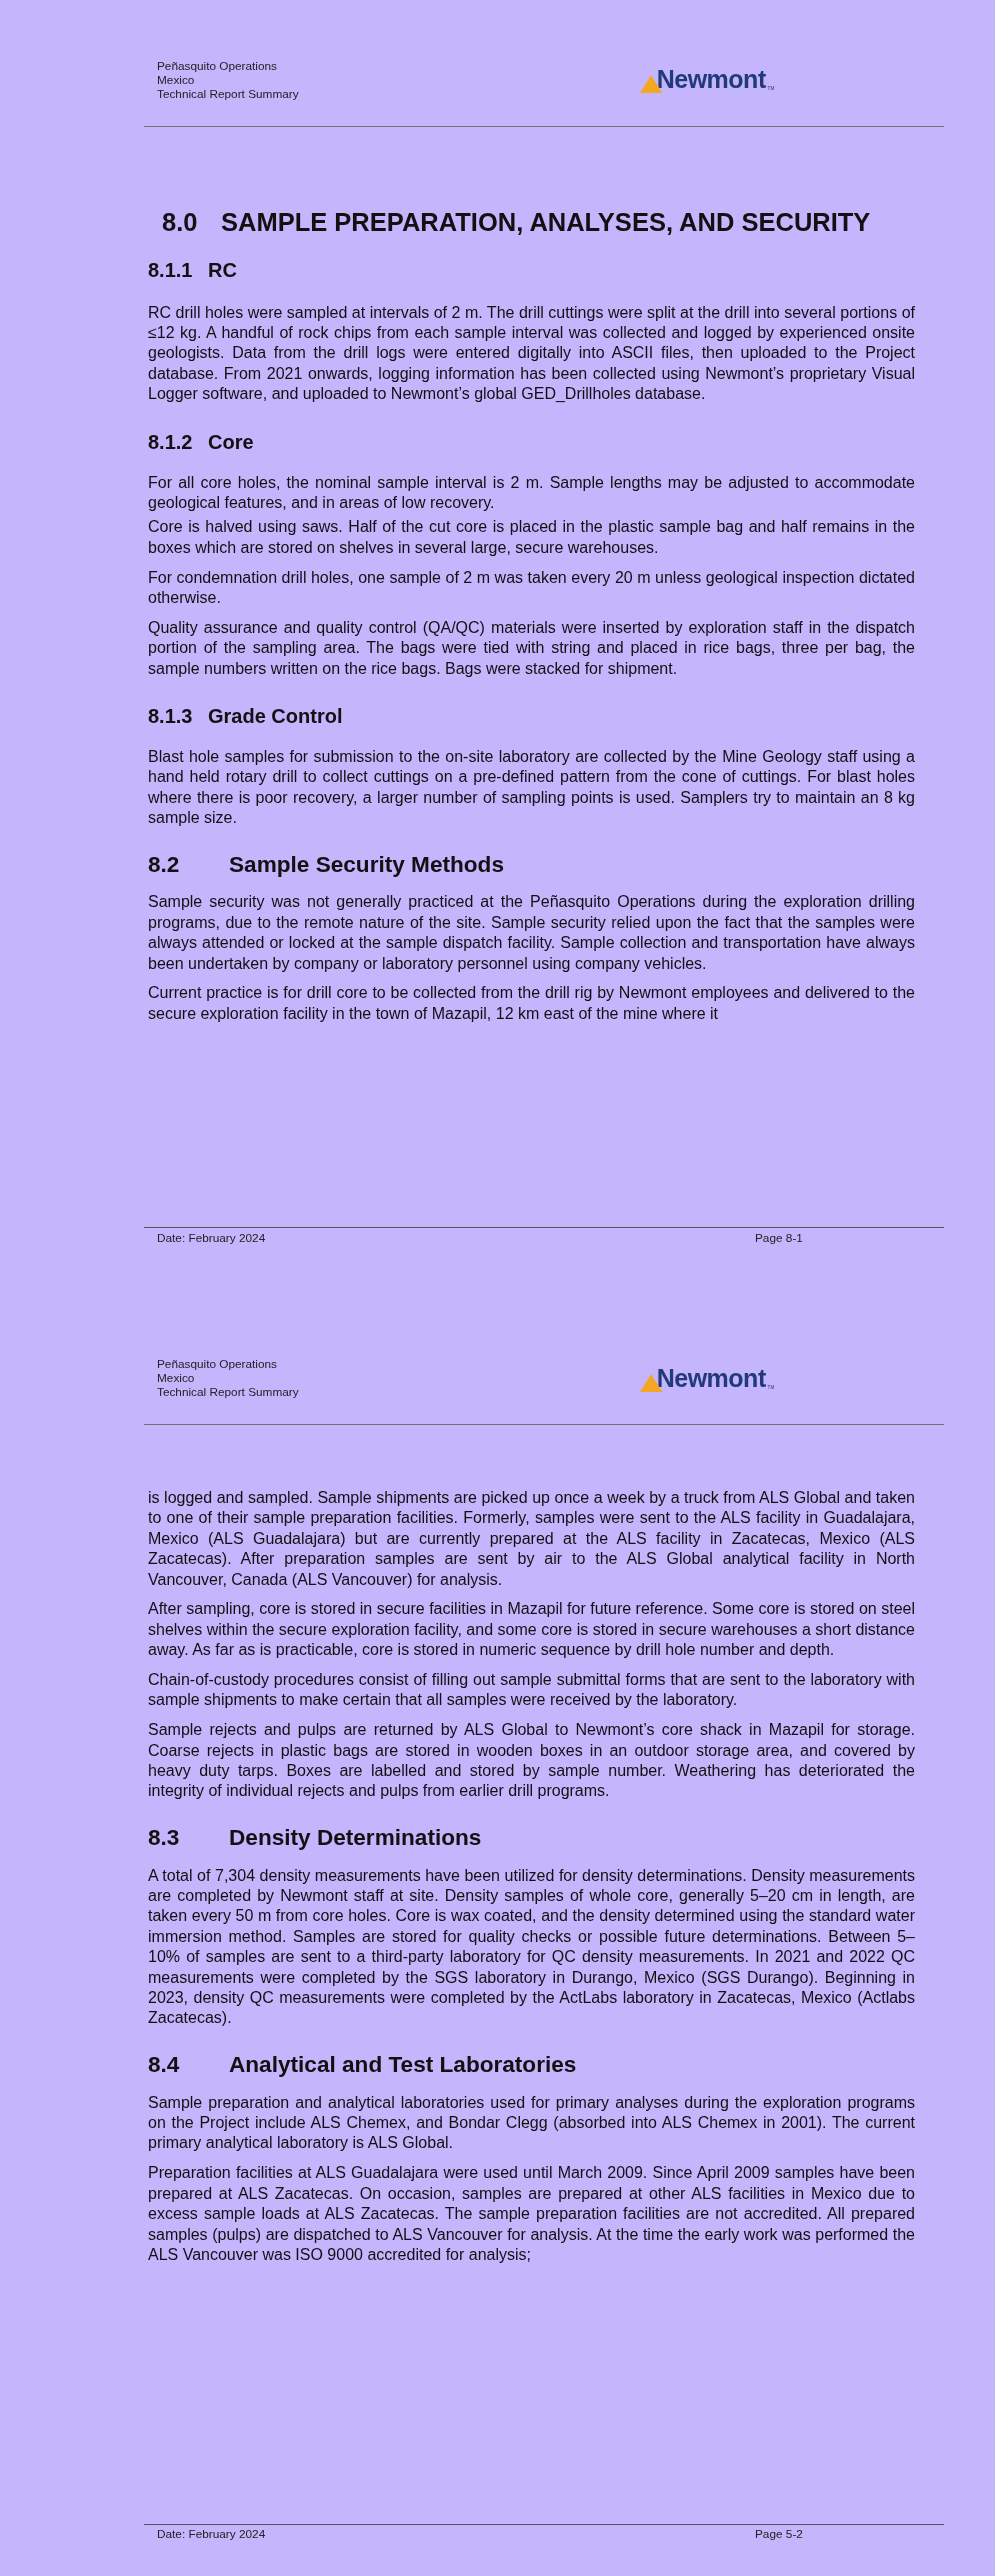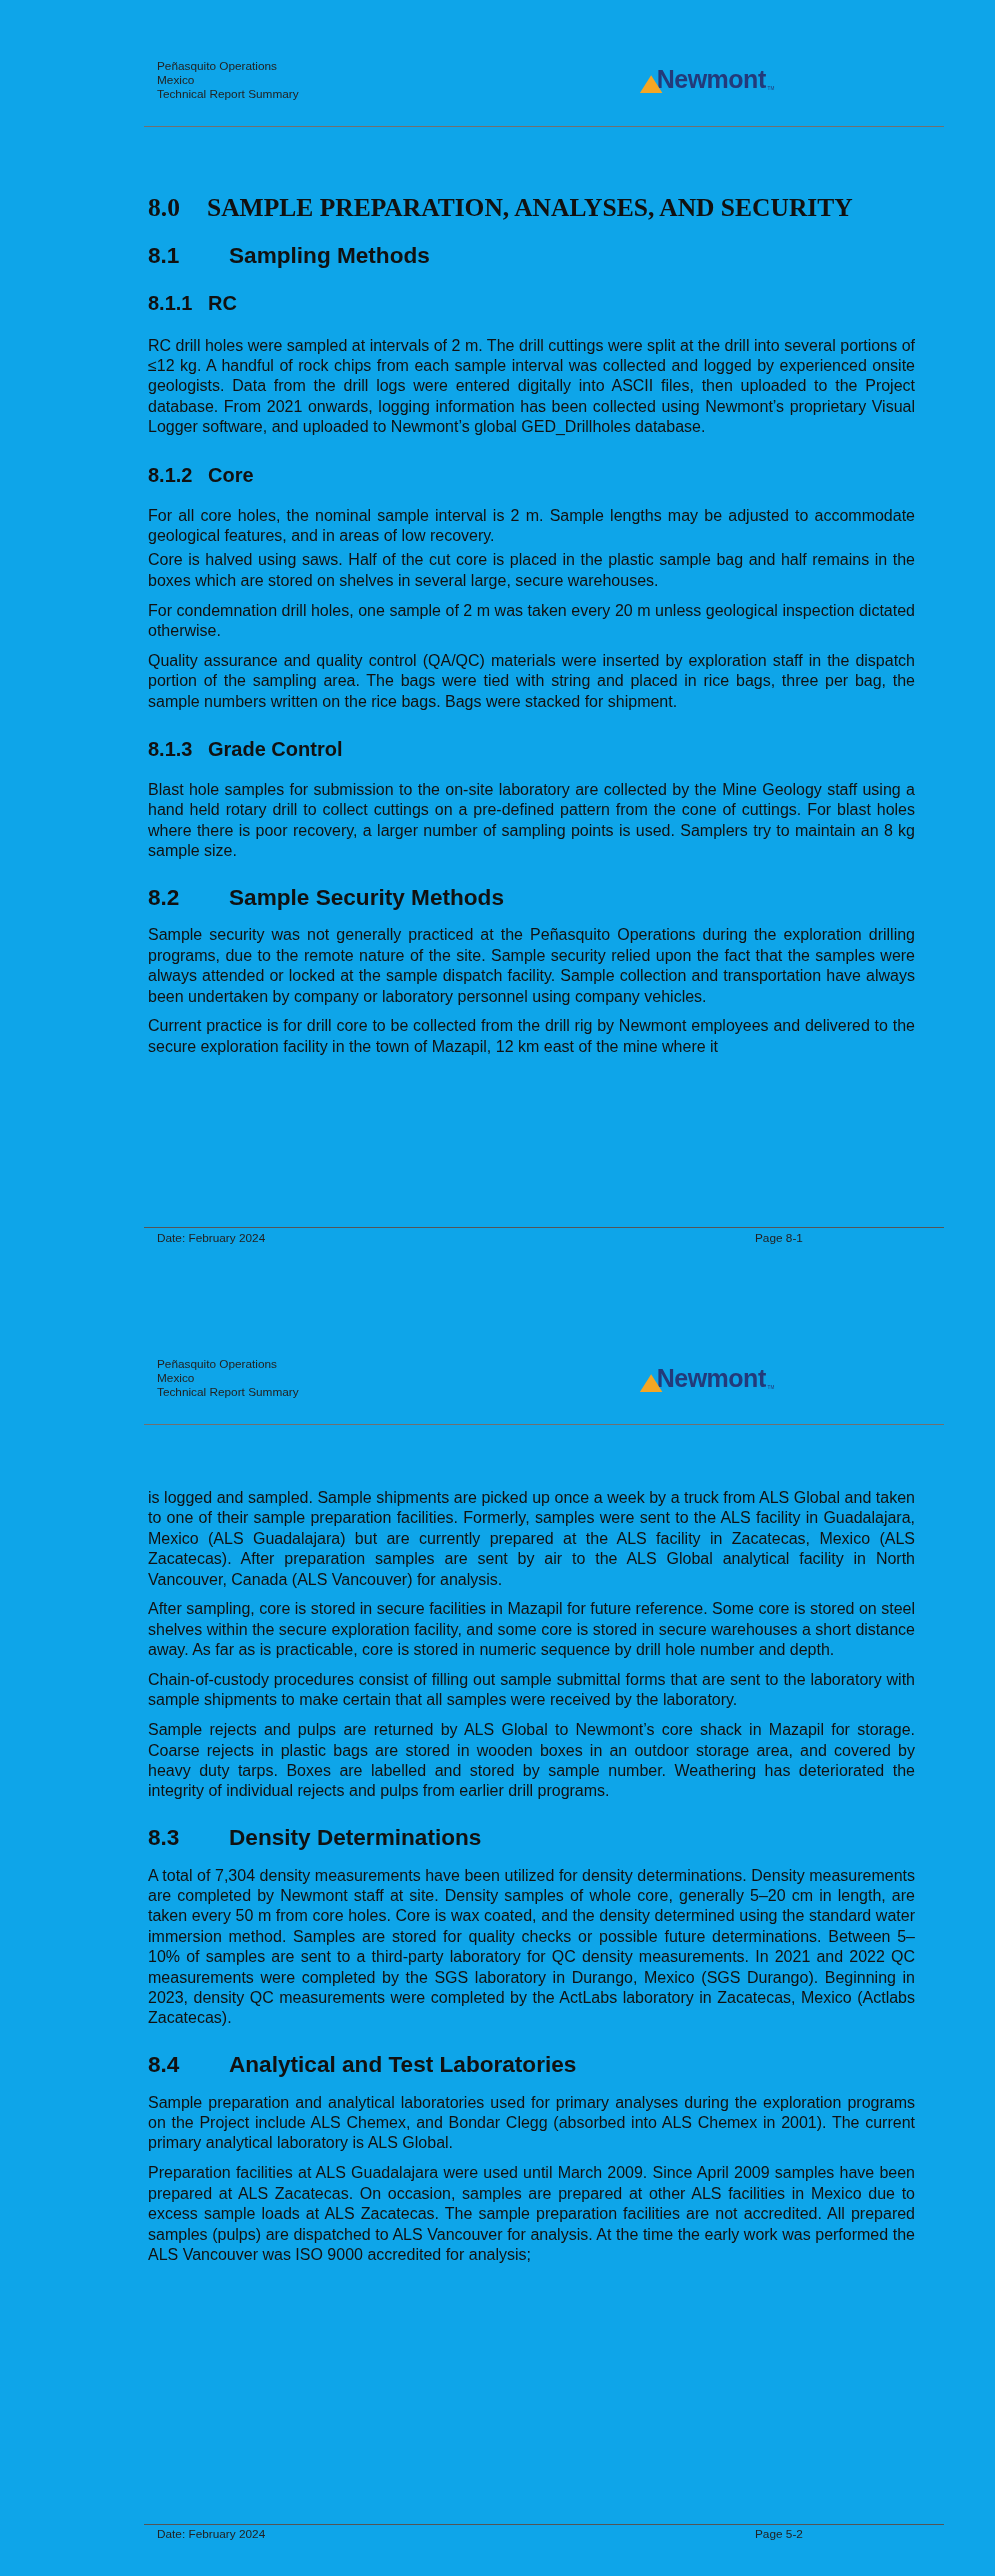--- a/index.html
+++ b/index.html
@@ -1,27 +1,27 @@
 <!DOCTYPE html>
 <html style="font-size:15px"><head>
 <meta charset="utf-8">
 <style>
   html, body { margin: 0; padding: 0; background: #ffffff; }
   body { width: 995px; font-family: "Liberation Sans", sans-serif; color: #111; }
-  .page { position: relative; width: 995px; height: 1288px; background: #0ea5e9; overflow: hidden; }
+  .page { position: relative; width: 995px; height: 1288px; background: #c4b5fd; overflow: hidden; }
   .hdr-text { position: absolute; left: 157px; top: 59px; font-size: 11.8px; line-height: 14px; color: #222; }
   .logo { position: absolute; left: 638px; top: 62px; height: 32px; display: flex; align-items: flex-end; }
   .logo-mark { position: relative; width: 30px; height: 30px; }
   .logo-word { font-family: "Liberation Sans", sans-serif; font-weight: bold; font-size: 25px; line-height: 30px; color: #233a7a; letter-spacing: -0.5px; margin-left: -11.3px; text-align: right; }
   .logo-tm { font-size: 4.7px; color: #233a7a; margin-left: 1.9px; margin-bottom: 2.8px; }
   .hdr-rule { position: absolute; left: 144px; width: 800px; top: 126px; height: 0; border-top: 1.4px solid #707070; }
   .ftr-rule { position: absolute; left: 144px; width: 800px; height: 0; border-top: 1.4px solid #555; }
   .ftr-date, .ftr-page { position: absolute; font-size: 11.8px; color: #222; }
   .body { position: absolute; left: 148px; width: 767px; }
-  h1 { font-size: 25.5px; font-weight: bold; margin: 0; line-height: 30px; font-family: Liberation Serif, serif; }
+  h1 { font-size: 25.5px; font-weight: bold; margin: 14px; line-height: 30px; }
   h2 { font-size: 22.6px; font-weight: bold; margin: 0; line-height: 28px; }
   h3 { font-size: 20px; font-weight: bold; margin: 0; line-height: 24.5px; }
   .num { display: inline-block; }
   h1 .num { width: 59px; }
   h2 .num { width: 81px; }
   h3 .num { width: 60px; }
   p { margin: 0; font-size: 16px; line-height: 20.4px; text-align: justify; }
 </style>
 </head>
 <body>
@@ -37,21 +37,20 @@
       <polygon points="2,31 14,12 26,31" fill="#f5a623"></polygon>
     </svg>
     <span class="logo-word">Newmont</span>
     <span class="logo-tm">TM</span>
   </div>
   <div class="hdr-rule"></div>
 
   <div class="body" style="top:193px;">
     <h1><span class="num">8.0</span><span>SAMPLE PREPARATION, ANALYSES, AND SECURITY</span></h1>
 
-    <h2 style="margin-top:19px;"><span class="num">8.1</span><span>Sampling Methods</span></h2>
 
     <h3 style="margin-top:21px;"><span class="num">8.1.1</span><span>RC</span></h3>
 
     <p style="margin-top:20px;">RC drill holes were sampled at intervals of 2 m.  The drill cuttings were split at the drill into several portions of ≤12 kg.  A handful of rock chips from each sample interval was collected and logged by experienced onsite geologists.  Data from the drill logs were entered digitally into ASCII files, then uploaded to the Project database. From 2021 onwards, logging information has been collected using Newmont’s proprietary Visual Logger software, and uploaded to Newmont’s global GED_Drillholes database.</p>
 
     <h3 style="margin-top:25.5px;"><span class="num">8.1.2</span><span>Core</span></h3>
 
     <p style="margin-top:18px;">For all core holes, the nominal sample interval is 2 m.  Sample lengths may be adjusted to accommodate geological features, and in areas of low recovery.</p>
     <p style="margin-top:4px;">Core is halved using saws.  Half of the cut core is placed in the plastic sample bag and half remains in the boxes which are stored on shelves in several large, secure warehouses.</p>
     <p style="margin-top:9.4px;">For condemnation drill holes, one sample of 2 m was taken every 20 m unless geological inspection dictated otherwise.</p>

